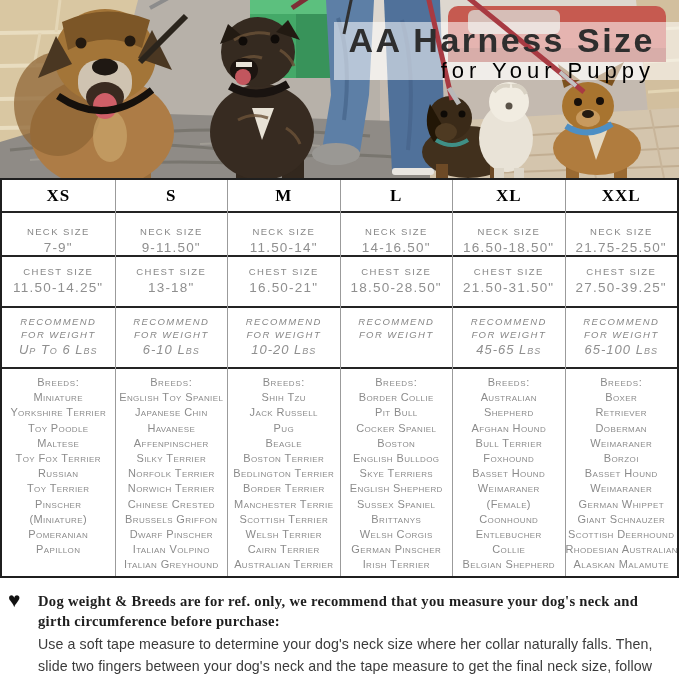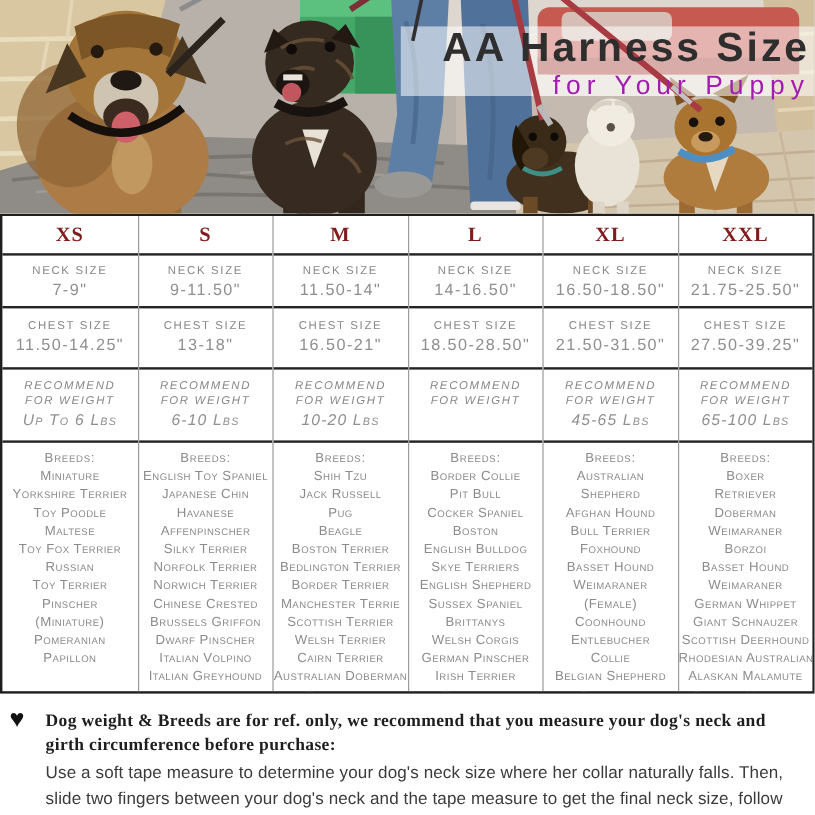--- a/index.html
+++ b/index.html
@@ -3,35 +3,35 @@
 <meta charset="utf-8">
 <style>
   * { margin:0; padding:0; box-sizing:border-box; }
   html,body { background:#ffffff; }
   body { font-family:"Liberation Sans", sans-serif; }
   .canvas { position:relative; width:679px; height:679px; background:#fff; overflow:hidden; }
 
   
   .hero { position:relative; width:679px; height:178px; overflow:hidden; background:#cbc0b2; }
   .hero svg { position:absolute; left:0; top:0; }
-  .title-band-text { position:absolute; right:4px; top:23px; text-align:right; z-index:5; }
+  .title-band-text { position:absolute; right:24px; top:23px; text-align:right; z-index:5; }
   .title-main { font-size:34px; font-weight:bold; color:#2e2e2e; letter-spacing:2.5px; line-height:1.0; }
-  .title-sub  { font-size:22px; font-weight:normal; color:#a21caf; letter-spacing:5px; margin-top:1px; }
+  .title-sub  { font-size:22px; font-weight:normal; color:#000000; letter-spacing:5px; margin-top:1px; }
 
   
   .size-table { display:grid; grid-template-columns:repeat(6,1fr); width:679px; border:2px solid #1f1f1f; background:#fff; }
   .col { min-width:0; }
   .col + .col { border-left:1px solid #9b9b9b; }
   .cell { width:100%; overflow:hidden; text-align:center; }
   .row-head   { height:33px; border-bottom:2px solid #242424; display:flex; align-items:center; justify-content:center; }
-  .row-neck   { height:44px; border-bottom:2px solid #242424; padding-top:6px; }
+  .row-neck   { height:44px; border-bottom:2px solid #242424; padding-top:12px; }
   .row-chest  { height:51px; border-bottom:2px solid #242424; padding-top:8px; }
   .row-weight { height:61px; border-bottom:2px solid #242424; padding-top:7px;font-style:italic; }
   .row-breeds { height:207px; padding-top:6px; }
-  .size-label { font-family:"Liberation Serif", serif; font-weight:bold; font-size:17px; color:#7f1d1d; letter-spacing:1px; }
+  .size-label { font-family:"Liberation Serif", serif; font-weight:bold; font-size:17px; color:#000000; letter-spacing:1px; }
   .lbl { font-size:9.5px; color:#878787; letter-spacing:1.4px; line-height:13px; white-space:nowrap; }
   .val { font-size:13.5px; color:#8f8f8f; letter-spacing:1.2px; line-height:19px; white-space:nowrap; }
   .val-sc { font-size:13px; color:#8f8f8f; letter-spacing:1px; font-variant:small-caps; line-height:18px; white-space:nowrap; }
   .breed-line { font-size:11px; color:#8b8b8b; letter-spacing:0.4px; font-variant:small-caps; line-height:15.2px; white-space:nowrap; }
   .breeds-title { font-size:11px; color:#8b8b8b; letter-spacing:0.6px; font-variant:small-caps; line-height:15.2px; }
 
   
   .note { position:relative; width:679px; padding:14px 10px 0 38px; }
   .heart { position:absolute; left:8px; top:11px; font-size:21px; color:#111; line-height:1; }
   .note-head { font-size:14.6px; font-weight:bold; color:#1e1e1e; letter-spacing:0.3px; line-height:1.35; padding-right:2px;font-family:Liberation Serif, serif; }
@@ -282,21 +282,21 @@
             <div class="breed-line">Jack Russell</div>
             <div class="breed-line">Pug</div>
             <div class="breed-line">Beagle</div>
             <div class="breed-line">Boston Terrier</div>
             <div class="breed-line">Bedlington Terrier</div>
             <div class="breed-line">Border Terrier</div>
             <div class="breed-line">Manchester Terrie</div>
             <div class="breed-line">Scottish Terrier</div>
             <div class="breed-line">Welsh Terrier</div>
             <div class="breed-line">Cairn Terrier</div>
-            <div class="breed-line">Australian Doberman</div>
+            <div class="breed-line">Australian Terrier</div>
             <div class="breed-line">Schipperke</div>
           </div>
       </div>
     </div>
 
     <div class="col">
       <div class="cell row-head">
           <span class="size-label">L</span>
         </div>
       <div class="cell row-neck">

